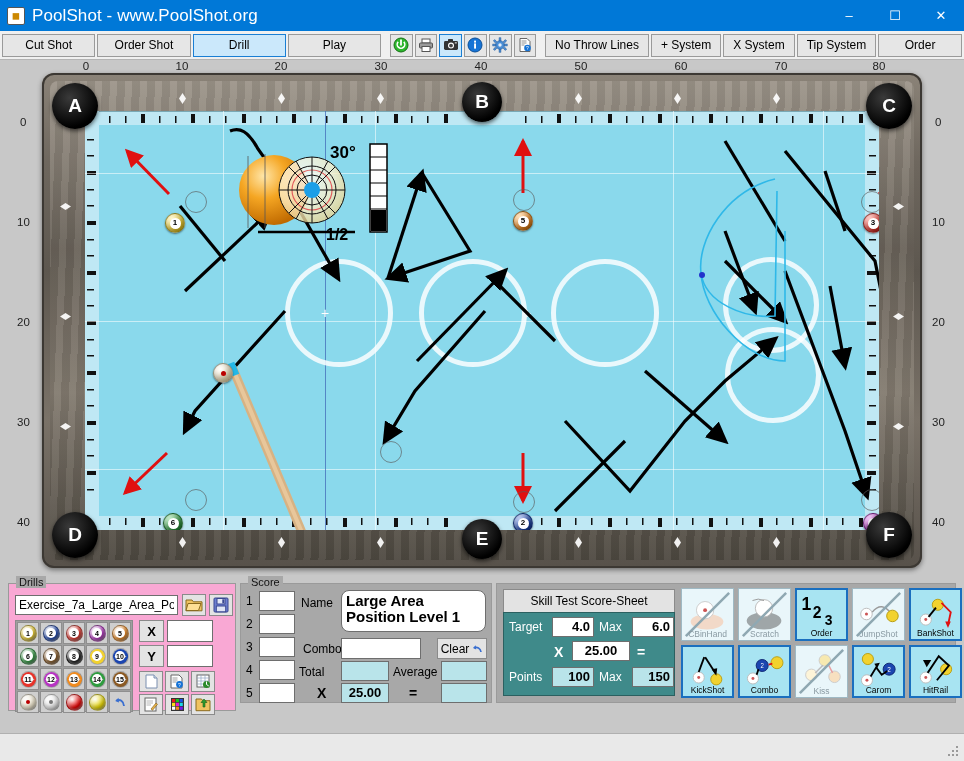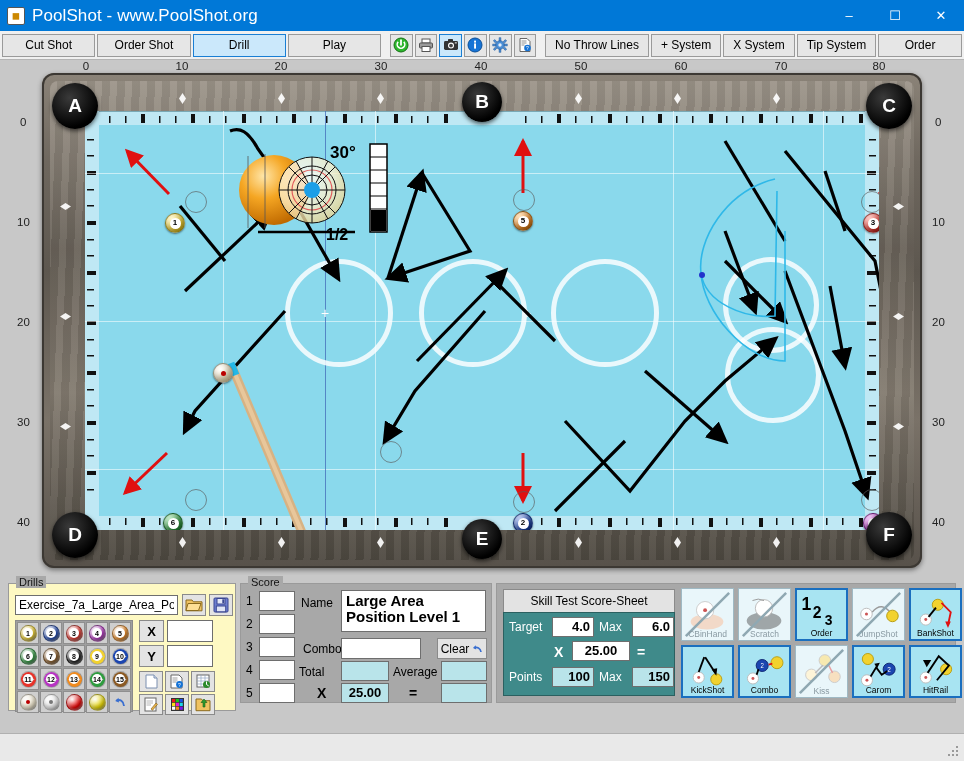--- a/index.html
+++ b/index.html
@@ -127,21 +127,21 @@
 
   
   #bottom { position:relative; width:964px; height:186px; background:#c8c8c8; }
   .group {
     position:absolute; border:1px solid #9a9a9a; background:#a8a8a8;
   }
   .group > .legend {
     position:absolute; top:-8px; left:7px; background:#a8a8a8; padding:0 3px;
     font-size:11px; color:#111;
   }
-  .drills-bg { background:#fef9c3;padding-left:12px; }
+  .drills-bg { background:#f9a8d4;padding-left:12px; }
   input[type=text], .fakeinput {
     border:1px solid #6e6e6e; background:#fff; font-size:12px;
     font-family:"Liberation Sans",sans-serif; padding:1px 3px;
   }
   .cyanfield { background:#b9e4ea; border:1px solid #6e6e6e; }
   .gbtn {
     background:#e3e3e3; border:1px solid #8a8a8a;
     display:flex;align-items:center;justify-content:center;
   }
   .ballbtn {
@@ -840,21 +840,21 @@
     <span style="position:absolute;left:5px;top:33px;font-size:12px;">2</span>
     <input type="text" class="fakeinput" style="position: absolute; left: 18px; top: 30px; width: 36px; height: 20px;" value="">
     <span style="position:absolute;left:5px;top:56px;font-size:12px;">3</span>
     <input type="text" class="fakeinput" style="position: absolute; left: 18px; top: 53px; width: 36px; height: 20px;" value="">
     <span style="position:absolute;left:5px;top:79px;font-size:12px;">4</span>
     <input type="text" class="fakeinput" style="position: absolute; left: 18px; top: 76px; width: 36px; height: 20px;" value="">
     <span style="position:absolute;left:5px;top:102px;font-size:12px;">5</span>
     <input type="text" class="fakeinput" style="position: absolute; left: 18px; top: 99px; width: 36px; height: 20px;" value="">
 
     <span style="position:absolute;left:60px;top:12px;font-size:12px;">Name</span>
-    <div class="fakeinput" style="position:absolute;left:100px;top:6px;width:145px;height:42px;font-size:15px;font-weight:bold;line-height:1.05;padding:2px 4px;">Large Area Position Level 1</div>
+    <div class="fakeinput" style="position:absolute;left:100px;top:6px;width:145px;height:42px;font-size:15px;font-weight:bold;line-height:1.05;padding:2px 4px;border-radius:8px;">Large Area Position Level 1</div>
 
     <span style="position:absolute;left:62px;top:58px;font-size:12px;">Combo</span>
     <input type="text" class="fakeinput" style="position: absolute; left: 100px; top: 54px; width: 80px; height: 21px;" value="">
     <div class="gbtn" style="position:absolute;left:196px;top:54px;width:50px;height:21px;font-size:12px;gap:2px;">
       <span>Clear</span>
       <svg width="12" height="12" viewBox="0 0 12 12">
           <path d="M10 9C9.5 5 6 3.5 3 4.8" stroke="#3a6fd0" stroke-width="1.7" fill="none"></path>
           <path d="M4.8 2.3 L2 5 L5.2 6.6z" fill="#3a6fd0"></path>
         </svg>
     </div>

